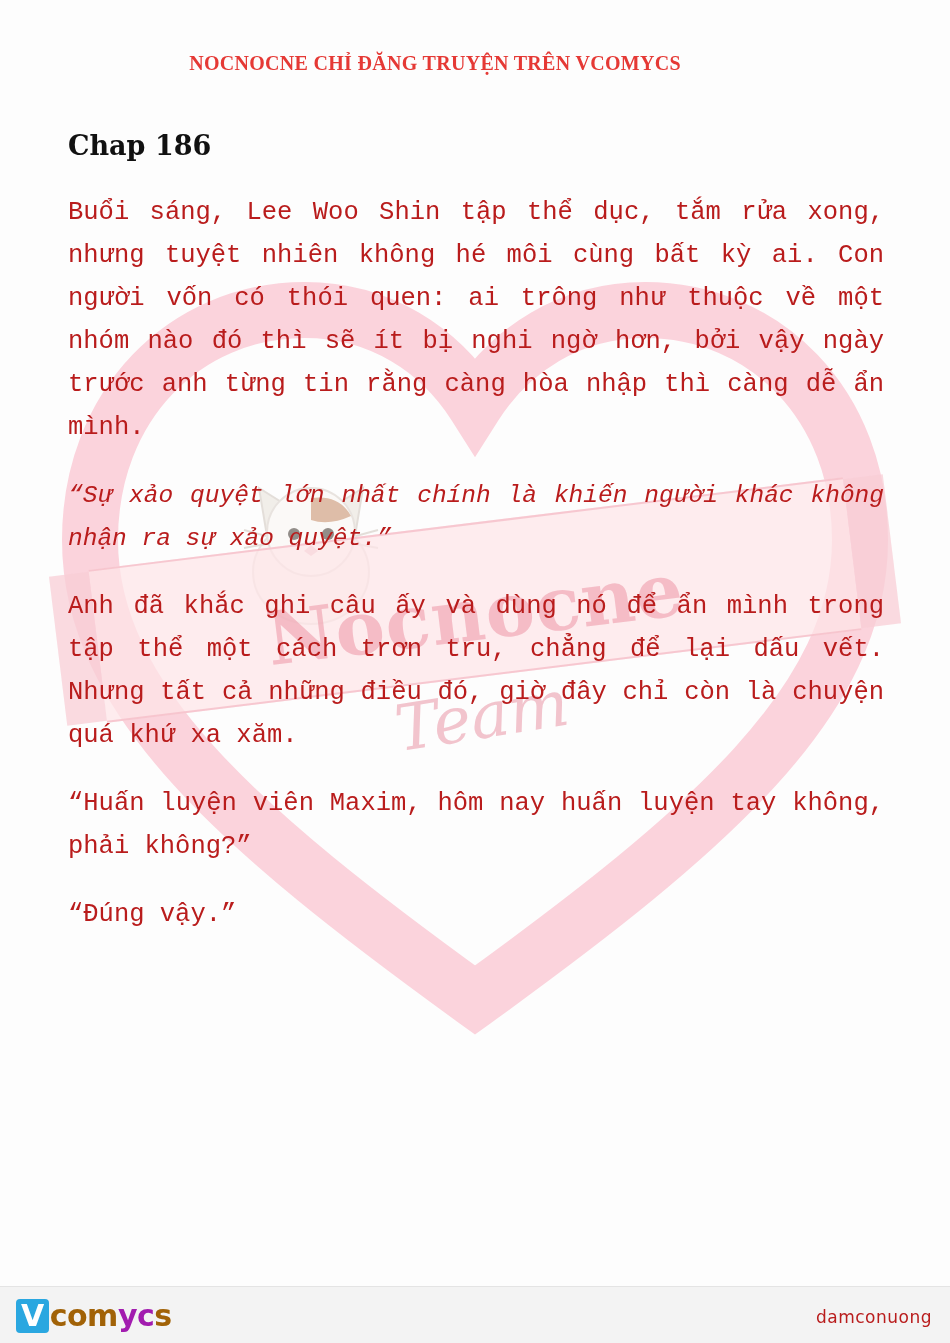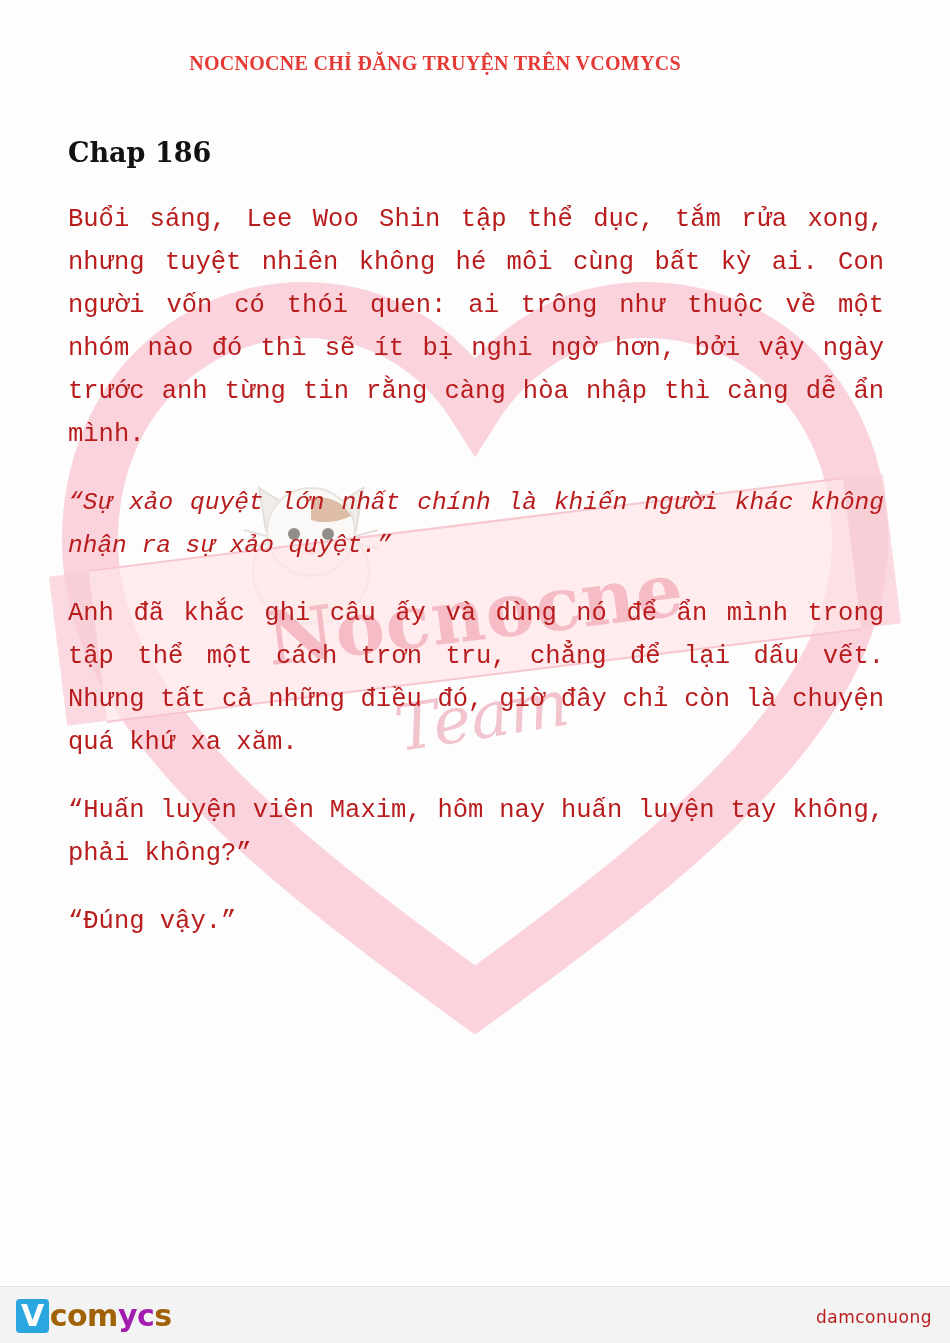--- a/index.html
+++ b/index.html
@@ -105,21 +105,21 @@
     font-weight: bold;
     font-size: 20px;
     letter-spacing: 0.3px;
     color: #e53935;
   }
 
   
   .content {
     position: absolute;
     left: 68px;
-    top: 137px;
+    top: 130px;
     width: 816px;
   }
   .chapter-title {
     font-family: "DejaVu Serif", serif;
     font-weight: bold;
     font-size: 27px;
     color: #111111;
     margin: 0 0 30px 0;
   }
   p.para {

